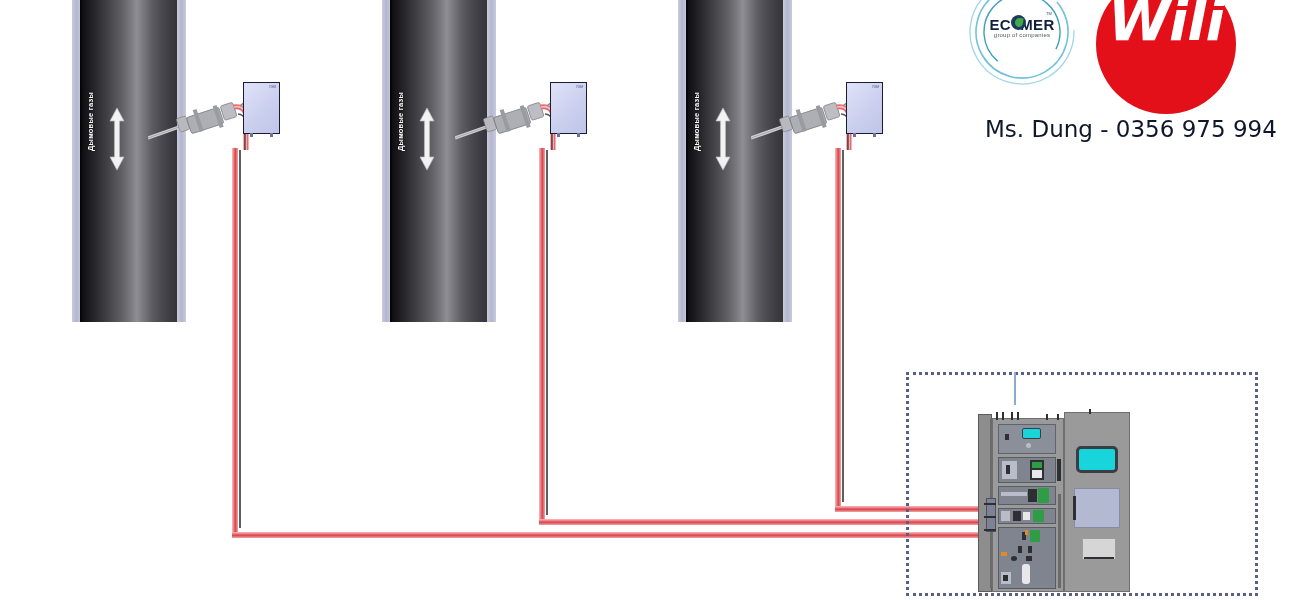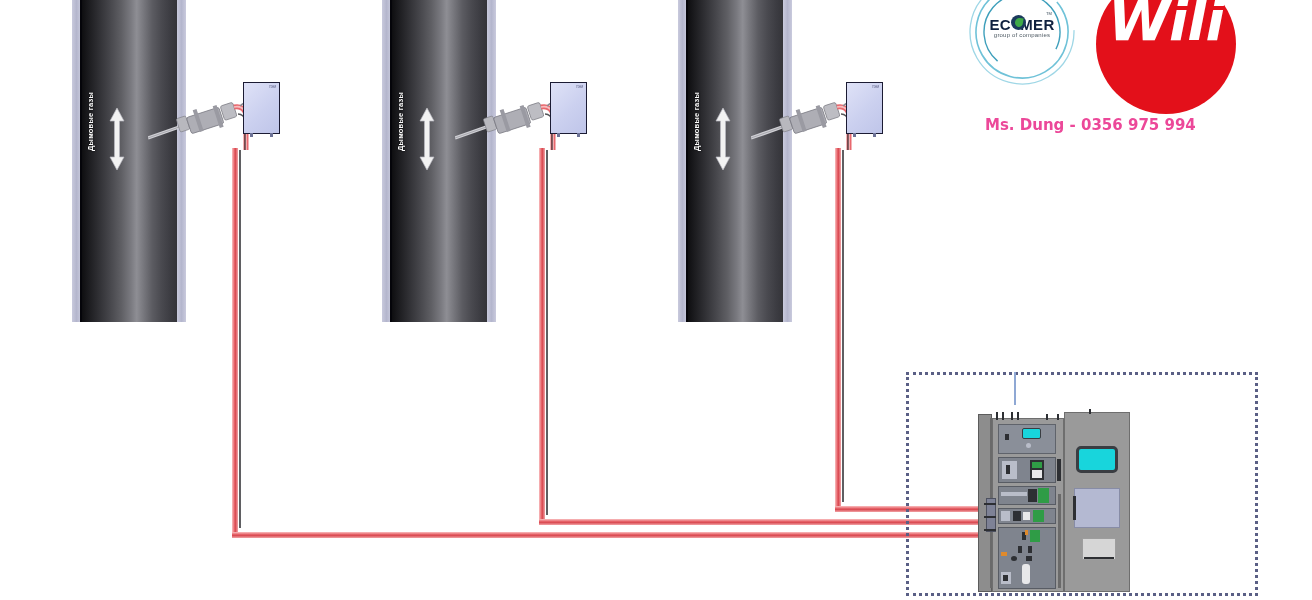--- a/index.html
+++ b/index.html
@@ -286,23 +286,23 @@
     font-style: italic;
     font-size: 56px;
     color: #ffffff;
     letter-spacing: -1px;
   }
   .contact {
     position: absolute;
     left: 985px;
     top: 116px;
     font-family: "DejaVu Sans", sans-serif;
-    font-weight: bold;
-    font-size: 15px;
-    color: #ec4899;
+    font-weight: normal;
+    font-size: 23px;
+    color: #0f172a;
     white-space: nowrap;
   }
 
   
   .top-label {
     position: absolute;
     top: -8px;
     font-size: 11px;
     font-weight: bold;
     color: #1b3a6b;

